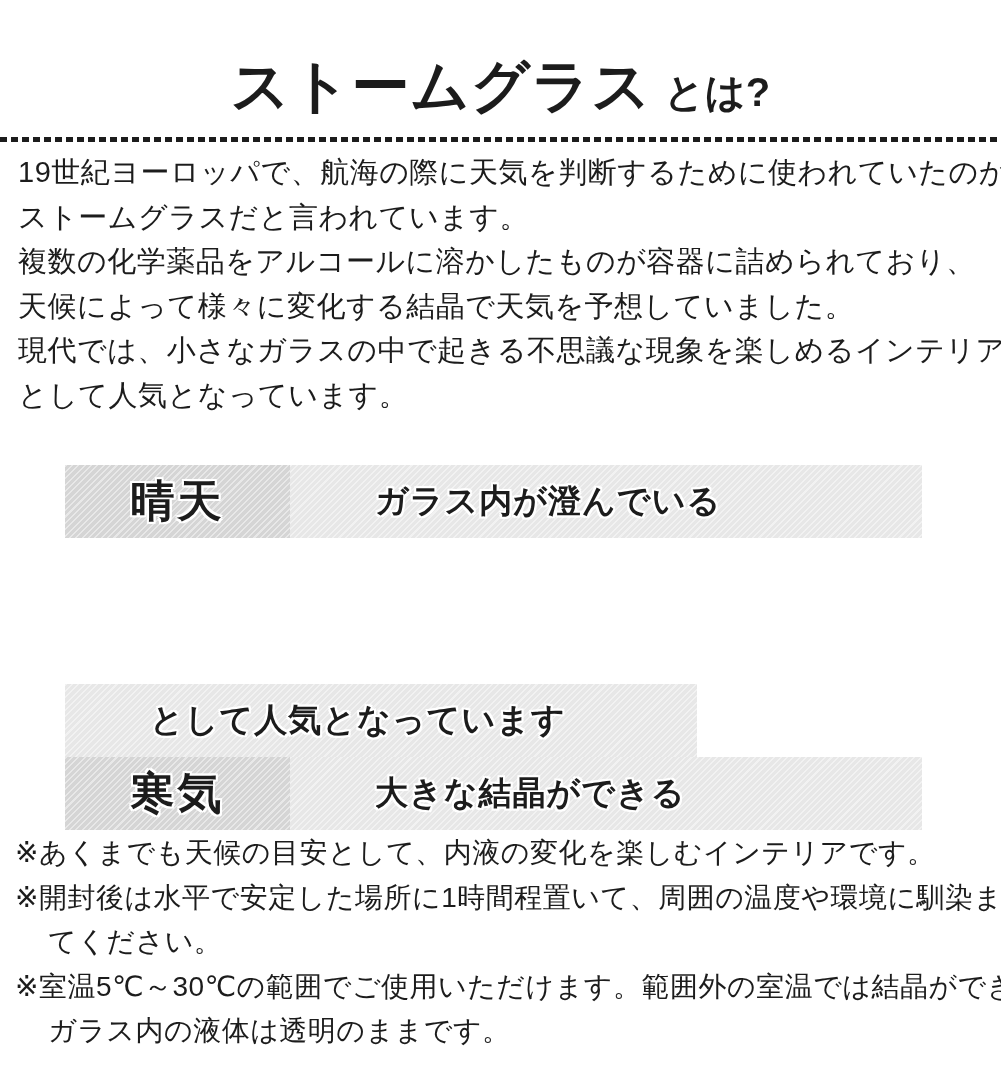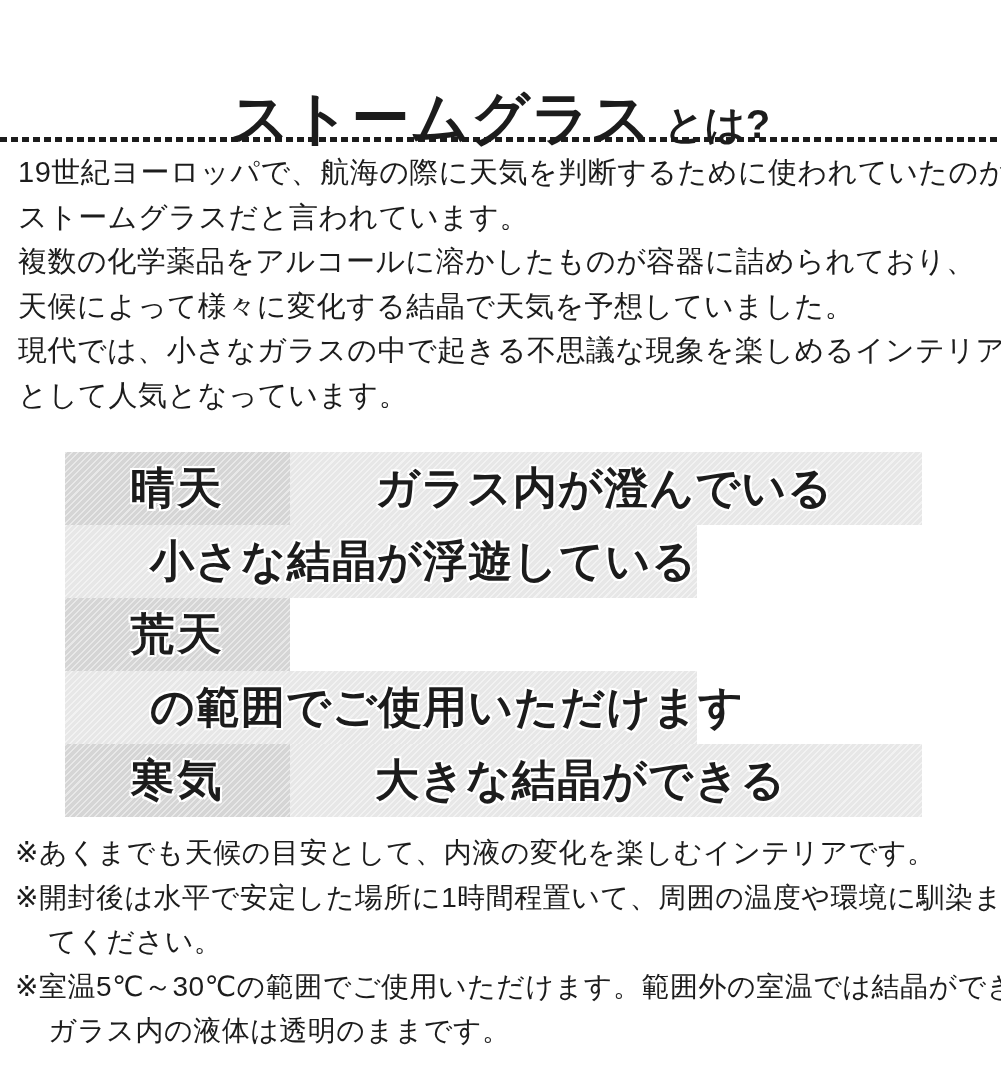--- a/index.html
+++ b/index.html
@@ -7,21 +7,21 @@
   body {
     font-family:"Liberation Sans","DejaVu Sans",sans-serif;
     color:#1c1c1c;
     position:relative;
     overflow:hidden;
   }
 
   
   .header {
     position:absolute; top:48px; left:0; width:1001px;
-    text-align:center; white-space:nowrap;margin-top:32px;
+    text-align:center; white-space:nowrap;
   }
   .title-main {
     font-size:58px; font-weight:900; letter-spacing:1px;
     display:inline-block; vertical-align:baseline;
   }
   .title-suffix {
     font-size:40px; font-weight:900; margin-left:12px;
     display:inline-block; vertical-align:baseline;
   }
 
@@ -33,38 +33,38 @@
 
   
   .intro { position:absolute; top:150px; left:18px; }
   .intro-line {
     font-size:29px; line-height:44.5px; white-space:nowrap;
     letter-spacing:0.5px;
   }
 
   
   .weather-table {
-    position:absolute; top:452px; left:65px; width:857px;
+    position:absolute; top:465px; left:65px; width:857px;
     box-shadow: inset 0 -7px 0 rgba(0,0,0,0.06);
   }
   .t-row { display:flex; height:73px; }
   .t-label {
     width:225px; display:flex; align-items:center; justify-content:center;
     background-color:#d5d5d5;
     background-image:repeating-linear-gradient(135deg, rgba(255,255,255,0.45) 0 1.5px, rgba(255,255,255,0) 1.5px 4.5px);
     font-size:44px; font-weight:bold; letter-spacing:3px;
     text-shadow:
       -2px -2px 0 #fff, 2px -2px 0 #fff, -2px 2px 0 #fff, 2px 2px 0 #fff,
       -2px 0 0 #fff, 2px 0 0 #fff, 0 -2px 0 #fff, 0 2px 0 #fff;
   }
   .t-desc {
     width:632px; display:flex; align-items:center; padding-left:85px;
     background-color:#e7e7e7;
     background-image:repeating-linear-gradient(135deg, rgba(255,255,255,0.45) 0 1.5px, rgba(255,255,255,0) 1.5px 4.5px);
-    font-size:44px; font-weight:600; white-space:nowrap; letter-spacing:1px;
+    font-size:33px; font-weight:600; white-space:nowrap; letter-spacing:1px;
     text-shadow:
       -2px -2px 0 #fff, 2px -2px 0 #fff, -2px 2px 0 #fff, 2px 2px 0 #fff,
       -2px 0 0 #fff, 2px 0 0 #fff, 0 -2px 0 #fff, 0 2px 0 #fff;
   }
 
   
   .notes { position:absolute; top:831px; left:15px; }
   .note-line {
     font-size:28px; line-height:44.5px; white-space:nowrap;
     letter-spacing:0.5px;
@@ -90,27 +90,25 @@
     <div class="intro-line">現代では、小さなガラスの中で起きる不思議な現象を楽しめるインテリア</div>
     <div class="intro-line">として人気となっています。</div>
   </section>
 
   <section class="weather-table">
     <div class="t-row">
       <div class="t-label">晴天</div>
       <div class="t-desc">ガラス内が澄んでいる</div>
     </div>
     <div class="t-row">
-      <div class="t-desc">小さな結晶が浮遊している</div>
     </div>
     <div class="t-row">
-      <div class="t-label">荒天</div>
     </div>
     <div class="t-row">
-      <div class="t-desc">の範囲でご使用いただけます</div>
+      <div class="t-desc">として人気となっています</div>
     </div>
     <div class="t-row">
       <div class="t-label">寒気</div>
       <div class="t-desc">大きな結晶ができる</div>
     </div>
   </section>
 
   <section class="notes">
     <div class="note-line">※あくまでも天候の目安として、内液の変化を楽しむインテリアです。</div>
     <div class="note-line">※開封後は水平で安定した場所に1時間程置いて、周囲の温度や環境に馴染ませ</div>

